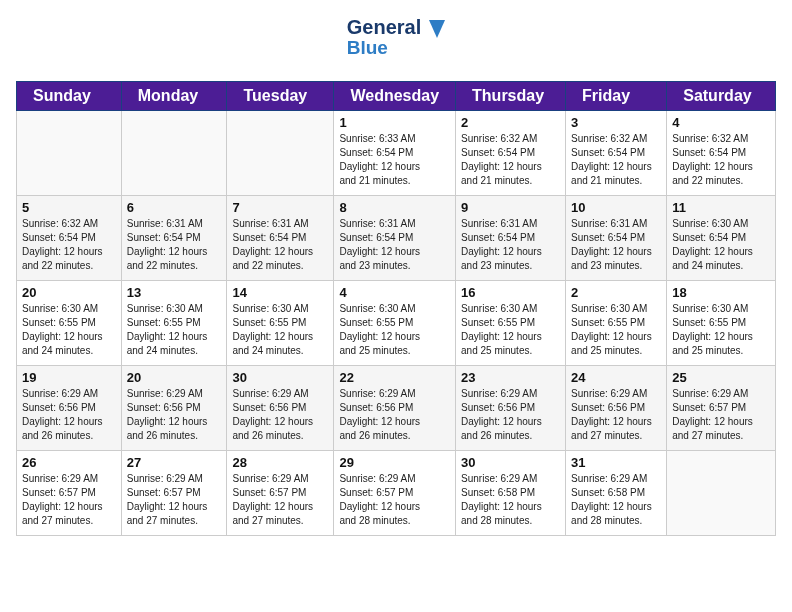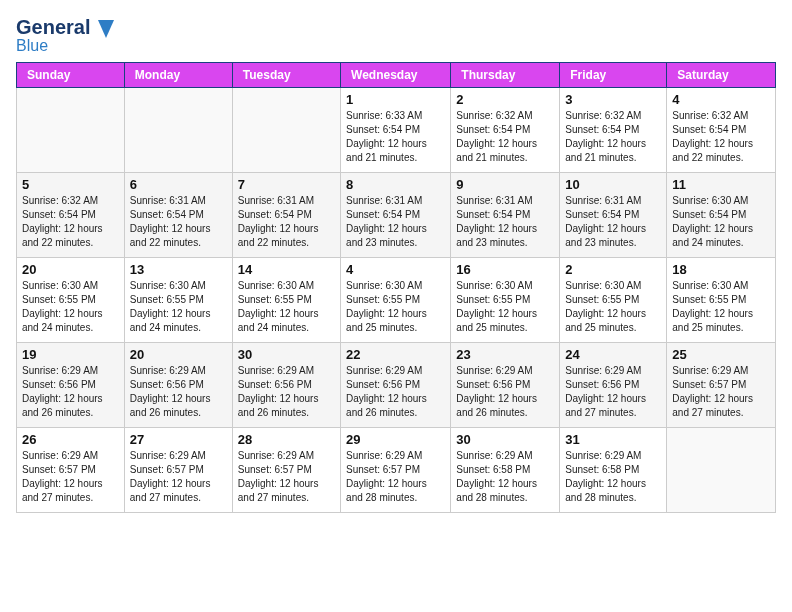--- a/index.html
+++ b/index.html
@@ -5,23 +5,23 @@
     * { box-sizing: border-box; margin: 0; padding: 0; }
     body {
       font-family: Arial, sans-serif;
       background: #fff;
       width: 792px;
       min-height: 612px;
       padding: 16px;
     }
     .header {
       display: flex;
-      justify-content: flex-start;
+      justify-content: center;
       align-items: flex-start;
-      margin-bottom: 8px;
+      margin-bottom: 24px;
     }
     .logo {
       display: flex;
       align-items: center;
       gap: 4px;
     }
     .title-block {
       text-align: right;
     }
     .calendar-title {
@@ -32,25 +32,25 @@
     .calendar-subtitle {
       font-size: 15px;
       color: #333;
     }
     table {
       width: 100%;
       border-collapse: collapse;
       font-size: 11px;
     }
     thead tr th {
-      background: #d946ef;
+      background: #4c1d95;
       color: #fff;
       text-align: left;
-      padding: 5px 10px;
-      font-size: 12px;
+      padding: 5px 16px;
+      font-size: 16px;
       border: 1px solid #1a4080;
     }
     tbody tr td {
       border: 1px solid #ccc;
       vertical-align: top;
       padding: 4px 5px;
       width: 113px;
       height: 85px;
       background: #fff;
     }
@@ -78,21 +78,21 @@
 
 <div class="header">
   <div class="logo">
     <div style="display:flex;flex-direction:column;align-items:flex-start;gap:0">
       <div style="display:flex;align-items:center;gap:2px">
         <div style="font-size:20px;font-weight:bold;color:#1a3a6b;line-height:1">General</div>
         <svg width="22" height="22" viewBox="0 0 22 22">
           <polygon points="6,4 22,4 14,22" fill="#2e7dc5"></polygon>
         </svg>
       </div>
-      <div style="font-size:16px;font-weight:normal;color:#2e7dc5;line-height:1;margin-left:0">Blue</div>
+      <div style="font-size:19px;font-weight:bold;color:#2e7dc5;line-height:1;margin-left:0">Blue</div>
     </div>
   </div>
   <div class="title-block">
     <div class="calendar-title"></div>
     <div class="calendar-subtitle"></div>
   </div>
 </div>
 
 <table>
   <thead>

